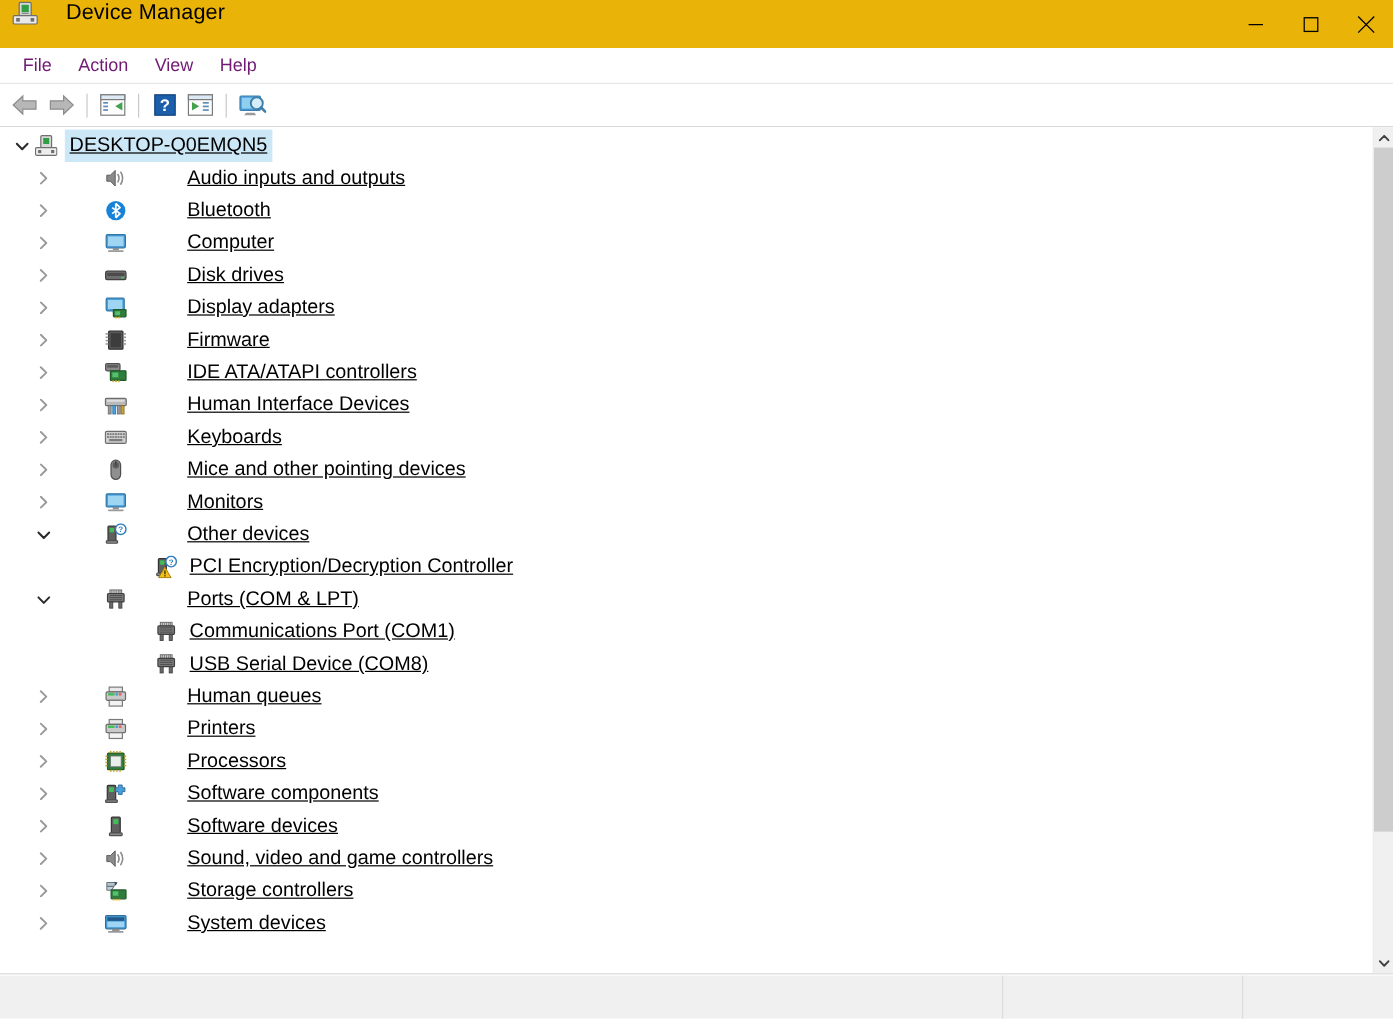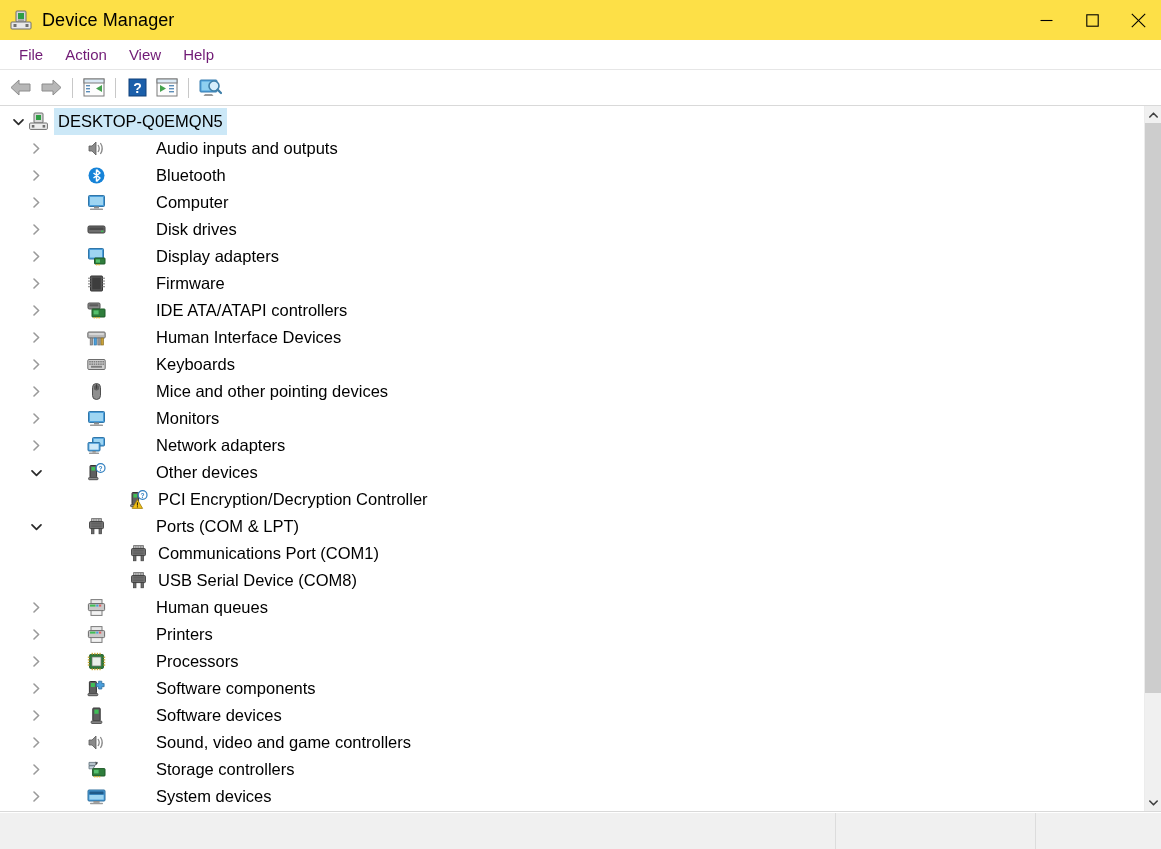--- a/index.html
+++ b/index.html
@@ -6,22 +6,22 @@
   html, body {
     width: 1161px; height: 849px;
     font-family: "Liberation Sans", sans-serif;
     background: #ffffff;
     overflow: hidden;
   }
   .window { width: 1161px; height: 849px; display: flex; flex-direction: column; background:#fff; position:relative;}
 
   
   .titlebar {
-    height: 40px; display: flex; align-items: center;
-    background: #fde047; flex: 0 0 40px;
+    height: 40px; display: flex; 
+    background: #eab308; flex: 0 0 40px; gap: 13px;
   }
   .title-icon { width: 22px; height: 22px; margin-left: 10px; margin-right: 10px; position: relative; flex:0 0 22px;}
   .title-text {
     font-size: 18px; color: #000000; letter-spacing: 0.1px;
     white-space: nowrap;
   }
   .title-spacer { flex: 1 1 auto; }
   .winbtns { display: flex; height: 40px; }
   .winbtn {
     width: 46px; height: 40px; display: flex; align-items: center; justify-content: center;
@@ -65,20 +65,21 @@
     width: 20px; height: 27px; display: flex; align-items: center; justify-content: center;
     flex: 0 0 20px;
   }
   .row .ic {
     width: 20px; height: 20px; flex: 0 0 20px; display:flex; align-items:center; justify-content:center;
     position: relative; margin-right: 6px;
   }
   .row .lbl {
     font-size: 16.5px; color: #000000; line-height: 27px;
     padding: 0 4px;
+    text-decoration: underline;
   }
   .row.selected .lbl { background: #cce8f7; }
 
   
   .lvl0 { padding-left: 8px; }
   .lvl1 { padding-left: 26px; gap: 40px; }
   .lvl2 { padding-left: 60px; margin-left: 48px; }
   .lvl2 .chev { visibility: hidden; }
 
   
@@ -416,38 +417,20 @@
               <rect x="1.5" y="2.5" width="16" height="11" rx="1" fill="#4a9edb" stroke="#3076a8"></rect>
               <rect x="3" y="4" width="13" height="8" fill="#9ed5f2"></rect>
               <rect x="7" y="13.5" width="5" height="2" fill="#8f8f8f"></rect>
               <rect x="3" y="15.5" width="13" height="1.5" rx="0.6" fill="#9a9a9a"></rect>
             </svg>
           </div>
           <div class="lbl">Monitors</div>
         </div>
         <div class="row lvl1">
           <div class="chev">
-            <svg width="8" height="11" viewBox="0 0 8 11">
-              <path d="M2 1 L6.6 5.5 L2 10" fill="none" stroke="#9a9a9a" stroke-width="1.6" stroke-linecap="round" stroke-linejoin="round"></path>
-            </svg>
-          </div>
-          <div class="ic">
-            <svg width="19" height="19" viewBox="0 0 19 19">
-              <rect x="5.5" y="1.5" width="12" height="8.5" rx="1" fill="#4a9edb" stroke="#3076a8"></rect>
-              <rect x="6.8" y="2.8" width="9.4" height="5.9" fill="#9ed5f2"></rect>
-              <rect x="1" y="6.5" width="12" height="8.5" rx="1" fill="#4a9edb" stroke="#3076a8"></rect>
-              <rect x="2.4" y="7.8" width="9.2" height="5.9" fill="#cfe9f8"></rect>
-              <rect x="5.4" y="15" width="3.4" height="1.6" fill="#8f8f8f"></rect>
-              <rect x="2" y="16.6" width="10" height="1.4" rx="0.6" fill="#9a9a9a"></rect>
-            </svg>
-          </div>
-          <div class="lbl">Network adapters</div>
-        </div>
-        <div class="row lvl1">
-          <div class="chev">
             <svg width="11" height="8" viewBox="0 0 11 8">
               <path d="M1 1.8 L5.5 6.4 L10 1.8" fill="none" stroke="#2b2b2b" stroke-width="1.7" stroke-linecap="round" stroke-linejoin="round"></path>
             </svg>
           </div>
           <div class="ic">
             <svg width="19" height="19" viewBox="0 0 19 19">
               <rect x="3" y="2.5" width="6.6" height="12" rx="0.8" fill="#5f5f5f" stroke="#343434"></rect>
               <rect x="4.4" y="4" width="3.6" height="3.6" fill="#3fbf56"></rect>
               <rect x="1.6" y="14.5" width="9.4" height="2.2" rx="0.8" fill="#8a8a8a" stroke="#4f4f4f"></rect>
               <circle cx="13.6" cy="5" r="4.4" fill="#ffffff" stroke="#2f7fc0" stroke-width="1.2"></circle>

